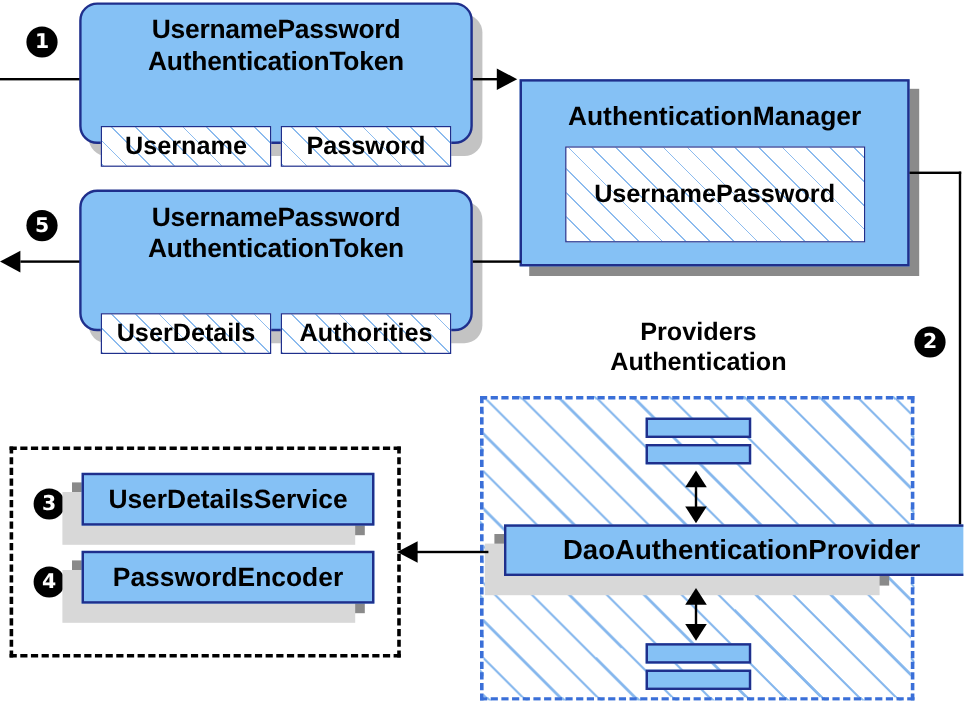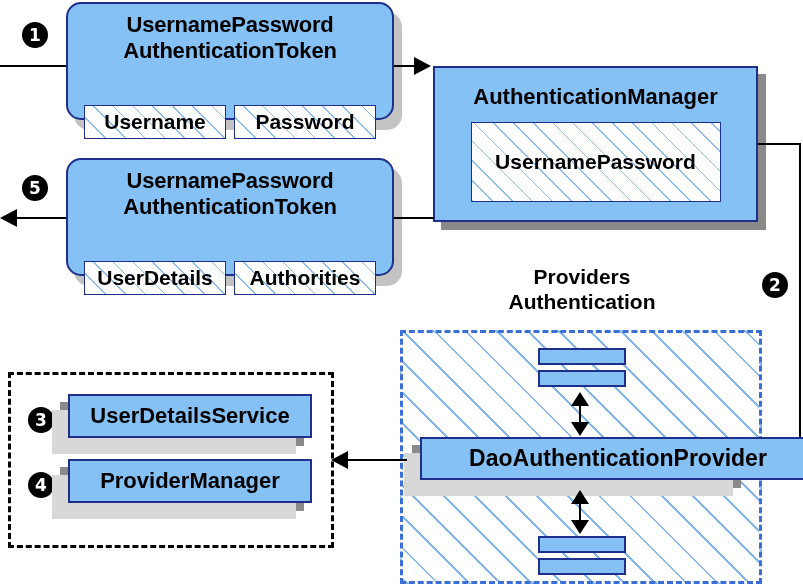--- a/index.html
+++ b/index.html
@@ -234,16 +234,16 @@
 
   <div class="abs shadow-dark" style="left:60px; top:402px; width:244px; height:44px;"></div>
   <div class="abs shadow-light" style="left:52px; top:410px; width:244px; height:44px;"></div>
   <div class="abs blue-box" style="left:68px; top:394px; width:244px; height:44px; justify-content:center;">
     <div style="font-size:22px; line-height:40px;">UserDetailsService</div>
   </div>
 
   <div class="abs shadow-dark" style="left:60px; top:467px; width:244px; height:44px;"></div>
   <div class="abs shadow-light" style="left:52px; top:475px; width:244px; height:44px;"></div>
   <div class="abs blue-box" style="left:68px; top:459px; width:244px; height:44px; justify-content:center;">
-    <div style="font-size:22px; line-height:40px;">ProviderManager</div>
+    <div style="font-size:22px; line-height:40px;">PasswordEncoder</div>
   </div>
 
 </div>
 
 </body></html>

